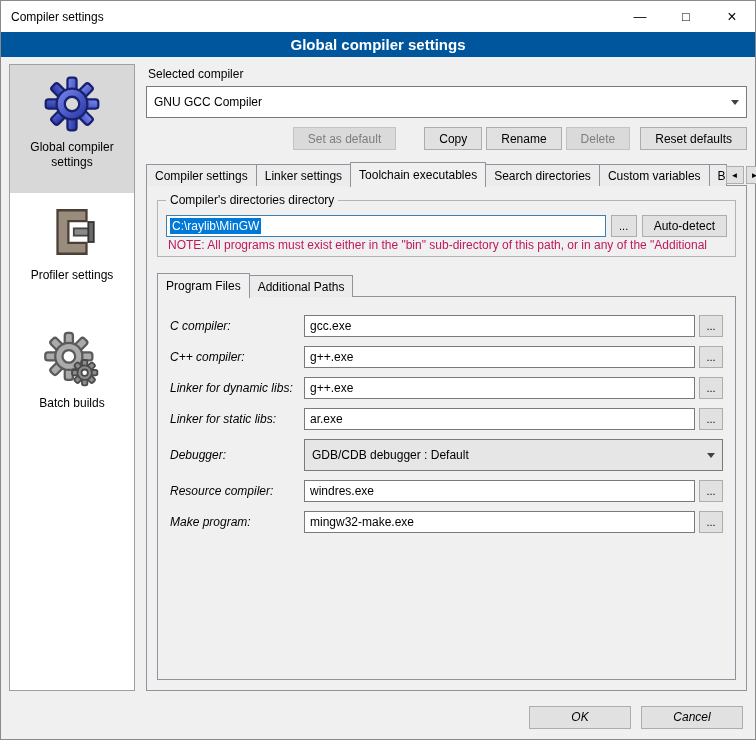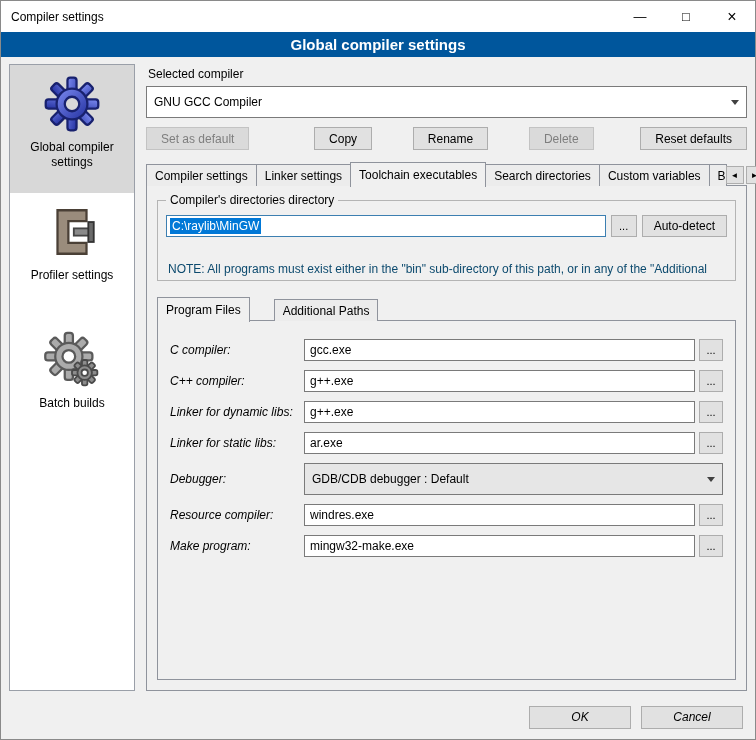--- a/index.html
+++ b/index.html
@@ -32,21 +32,21 @@
   .side-item .side-label { line-height:1.25; padding:0 4px; }
   
   .content { flex:1; display:flex; flex-direction:column; min-width:0; }
   .section-label { font-size:12px; margin:3px 0 5px 2px; }
   .combo { height:32px; border:1px solid #7a7a7a; background:#fff; display:flex; align-items:center;
     padding:0 7px; font-size:12px; cursor:default; }
   .combo-arrow { margin-left:auto; width:0; height:0;
     border-left:4px solid transparent; border-right:4px solid transparent; border-top:5px solid #414141; }
   .combo.gray { background:#e6e6e6; }
   
-  .btn-row { display:flex; margin-top:9px; gap:4px; justify-content:space-between; align-items:center; }
+  .btn-row { display:flex; margin-top:9px; gap:4px; justify-content:flex-end; align-items:center; }
   .btn { height:23px; padding:0 14px; background:#e1e1e1; border:1px solid #adadad; font-size:12px;
     font-family:inherit; color:#000; cursor:default; }
   .btn:disabled { color:#7e7e7e; background:#dadada; border-color:#c3c3c3; }
   .btn.gap-right { margin-right:24px; }
   .btn.gap-left { margin-left:6px; }
   
   .tabbar { display:flex; align-items:flex-end; margin-top:12px; position:relative; z-index:2; }
   .tab { border:1px solid #8f939c; border-bottom:none; background:#ececec; padding:4px 8px 3px;
     font-size:12px; margin-right:-1px; white-space:nowrap; cursor:default; }
   .tab.active { background:#f0f0f0; padding-top:5px; padding-bottom:5px; margin-bottom:-1px; position:relative; z-index:3; }
@@ -60,23 +60,23 @@
   .groupbox { position:relative; border:1px solid #b4b4b4; padding:14px 8px 4px; }
   .groupbox-title { position:absolute; top:-8px; left:8px; background:#f0f0f0; padding:0 4px; font-size:12px; }
   .dir-row { display:flex; gap:5px; align-items:flex-start; }
   .fake-input { flex:1; height:22px; border:1px solid #3c7fb1; background:#fff; display:flex;
     align-items:center; padding:0 3px; font-size:12px; overflow:hidden; cursor:text; }
   .fake-input .sel { background:#0078d7; color:#fff; padding:1px 2px; white-space:nowrap; }
   .browse-btn { width:26px; height:22px; background:#e1e1e1; border:1px solid #adadad; font-size:11px;
     font-family:inherit; cursor:default; }
   .autodetect-btn { height:22px; padding:0 11px; background:#e1e1e1; border:1px solid #adadad;
     font-size:12px; font-family:inherit; cursor:default; }
-  .note { color:#0c4a6e; font-size:12px; margin:25px 2px 0; white-space:nowrap; overflow:hidden; }
-  
-  .subtabbar { display:flex; align-items:flex-end; margin-top:16px; position:relative; z-index:2;gap:25px; }
+  .note { color:#be185d; font-size:12px; margin:1px 2px 0; white-space:nowrap; overflow:hidden; }
+  
+  .subtabbar { display:flex; align-items:flex-end; margin-top:16px; position:relative; z-index:2; }
   .sub-panel { flex:1; border:1px solid #8f939c; margin-top:-1px; background:#f0f0f0;
     padding:18px 12px; display:flex; flex-direction:column; gap:9px; min-height:0; }
   .form-row { display:flex; align-items:center; }
   .form-label { width:134px; font-size:12px; flex-shrink:0;font-style:italic; }
   .text-input { flex:1; height:22px; border:1px solid #7a7a7a; font-size:12px; padding:0 5px;
     font-family:inherit; background:#fff; min-width:0; }
   .form-row .browse-btn { margin-left:4px; width:24px; flex-shrink:0; }
   .form-row .combo { flex:1; }
   
   .dlg-footer { height:44px; display:flex; align-items:center; justify-content:flex-end;

